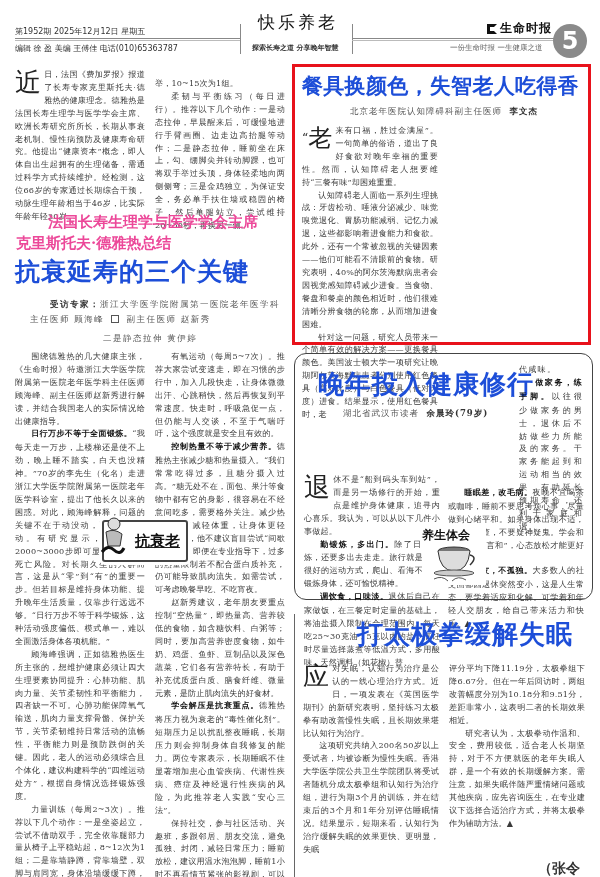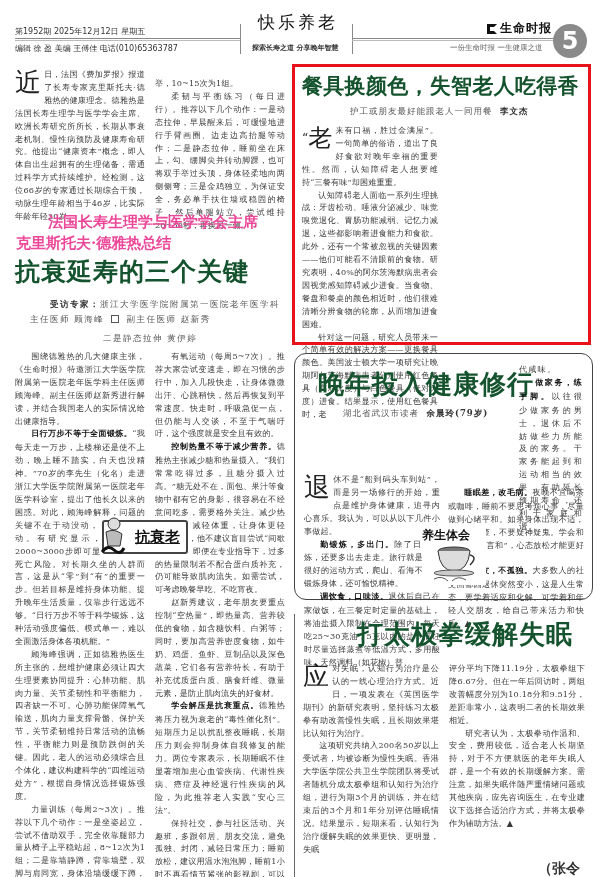--- a/index.html
+++ b/index.html
@@ -5,21 +5,21 @@
 *{box-sizing:border-box;margin:0;padding:0}
 html,body{width:600px;height:877px;background:#fff;overflow:hidden}
 body{position:relative;font-family:"DejaVu Serif","Liberation Serif",serif;color:#222}
 .abs{position:absolute}
 .hdr-small{font-family:"DejaVu Sans","Liberation Sans",sans-serif;font-size:8px;color:#333;white-space:nowrap}
 .col{font-size:8.1px;line-height:12.9px;color:#3a3a3a;text-align:justify;letter-spacing:0.15px}
 .col p{text-indent:2em}
 .col p.noind{text-indent:0}
 .col b{color:#111;font-family:"DejaVu Sans","Liberation Sans",sans-serif;font-weight:bold;font-size:8px}
 .dropcap{float:left;font-size:26px;line-height:24px;margin:2px 3px 0 0;color:#222;font-family:"DejaVu Serif",serif}
-.bigtitle{font-family:Liberation Mono, monospace;font-weight:bold;color:#14532d;white-space:nowrap}
+.bigtitle{font-family:Liberation Mono, monospace;font-weight:bold;color:#1d4ed8;white-space:nowrap}
 .subtitle{font-family:"DejaVu Serif","Liberation Serif",serif;font-weight:bold;color:#ec4899;white-space:nowrap}
 .byline{font-size:8.5px;color:#555;letter-spacing:1.5px;white-space:nowrap}
 .byline i{font-style:normal;font-weight:bold;color:#333}
 </style>
 </head>
 <body>
 
 <div class="abs hdr-small" style="left:15px;top:26px;">第1952期 2025年12月12日 星期五</div>
 <div class="abs" style="left:15px;top:38px;width:225px;border-top:1px solid #888;border-bottom:1px solid #bbb;height:3px;"></div>
 <div class="abs hdr-small" style="left:15px;top:43px;">编辑 徐 盈  美编 王傅佳  电话(010)65363787</div>
@@ -65,35 +65,35 @@
   <p>力量训练（每周2~3次）。推荐以下几个动作：一是坐姿起立，尝试不借助双手，完全依靠腿部力量从椅子上平稳站起，8~12次为1组；二是靠墙静蹲，背靠墙壁，双脚与肩同宽，身体沿墙缓缓下蹲，直至大腿与地面近似平行，注意膝盖勿超过脚尖，保持这个姿势20~30秒；三是负重平举，手握住小重物（如500毫升的矿泉水瓶），向前方或侧方匀速平</p>
 </div>
 <div class="abs col" style="left:155px;top:350px;width:130px;">
   <p>有氧运动（每周5~7次）。推荐大家尝试变速走，即在习惯的步行中，加入几段快走，让身体微微出汗、心跳稍快，然后再恢复到平常速度。快走时，呼吸急促一点，但仍能与人交谈，不至于气喘吁吁，这个强度就是安全且有效的。</p>
   <p><b>控制热量不等于减少营养。</b><span>德雅热主张减少糖和热量摄入。“我们常常吃得过多，且糖分摄入过高。”糖无处不在，面包、果汁等食物中都有它的身影，很容易在不经意间吃多，需要格外关注。减少热量摄入能减轻体重，让身体更轻盈。但是，他不建议盲目尝试“间歇性禁食”，即便在专业指导下，过多的热量限制若不配合蛋白质补充，仍可能导致肌肉流失。如需尝试，可考虑晚餐早吃、不吃宵夜。</span></p>
   <p>赵新秀建议，老年朋友要重点控制“空热量”，即热量高、营养较低的食物，如含糖饮料、白粥等；同时，要加高营养密度食物，如牛奶、鸡蛋、鱼虾、豆制品以及深色蔬菜，它们各有营养特长，有助于补充优质蛋白质、膳食纤维、微量元素，是防止肌肉流失的好食材。</p>
   <p><b>学会解压是抗衰重点。</b><span>德雅热将压力视为衰老的“毒性催化剂”。短期压力足以扰乱整夜睡眠，长期压力则会抑制身体自我修复的能力。两位专家表示，长期睡眠不佳显著增加患心血管疾病、代谢性疾病、癌症及神经退行性疾病的风险，为此推荐老人实践“安心三法”。</span></p>
   <p>保持社交，参与社区活动、兴趣班，多跟邻居、朋友交流，避免孤独、封闭，减轻日常压力；睡前放松，建议用温水泡泡脚，睡前1小时不再看情节紧张的影视剧，可以听点轻音乐；调节呼吸，如“478呼吸法”（吸气4秒，屏息7秒，呼气8秒）、腹式呼吸、缩唇呼吸，能帮助快速放松。▲</p>
 </div>
 
-<div class="abs" style="left:102px;top:520px;width:86px;height:34px;background:#fff;border:2px solid #444;border-radius:3px;display:flex;align-items:center;justify-content:flex-end;padding-right:6px;box-shadow:0 0 0 3px #fff;text-decoration:underline;">
+<div class="abs" style="left:102px;top:520px;width:86px;height:42px;background:#fff;border:2px solid #444;border-radius:3px;display:flex;align-items:center;justify-content:flex-end;padding-right:6px;box-shadow:0 0 0 3px #fff;text-decoration:underline;">
   <span style="position:absolute;left:-4px;top:-6px;width:26px;height:40px;">
     <svg width="26" height="40" viewBox="0 0 26 40">
         <circle cx="14" cy="8" r="6" fill="#ddd" stroke="#333"></circle>
         <path d="M6 16 Q14 12 22 18 L20 30 L8 30 Z" fill="#bbb" stroke="#333"></path>
         <path d="M2 36 Q8 28 14 34 Q20 40 24 32" fill="none" stroke="#111" stroke-width="3"></path>
       </svg>
   </span>
   <span style="font-family:'DejaVu Sans',sans-serif;font-weight:bold;font-size:15px;color:#111;">抗衰老</span>
 </div>
 
 <div class="abs" style="left:292px;top:64px;width:299px;height:281px;border:3px solid #e8121b;"></div>
 <div class="abs bigtitle" style="left:302px;top:72px;font-size:21px;letter-spacing:0.3px;">餐具换颜色，失智老人吃得香</div>
 <div class="abs byline" style="left:350px;top:106px;letter-spacing:1px;">
-  <span>护工或朋友最好能跟老人一同用餐</span>&nbsp;&nbsp;<i>李文杰</i>
+  <span>北京老年医院认知障碍科副主任医师</span>&nbsp;&nbsp;<i>李文杰</i>
 </div>
 <div class="abs col" style="left:302px;top:124px;width:136px;">
   <p class="noind"><span class="dropcap" style="font-size:24px;"><span style="font-size:12px;vertical-align:top;">“</span><span>老</span></span><span>来有口福，胜过金满屋”。一句简单的俗语，道出了良好食欲对晚年幸福的重要性。然而，认知障碍老人想要维持“三餐有味”却困难重重。</span></p>
   <p>认知障碍老人面临一系列生理挑战：牙齿松动、唾液分泌减少、味觉嗅觉退化、胃肠功能减弱、记忆力减退，这些都影响着进食能力和食欲。此外，还有一个常被忽视的关键因素——他们可能看不清眼前的食物。研究表明，40%的阿尔茨海默病患者会因视觉感知障碍减少进食。当食物、餐盘和餐桌的颜色相近时，他们很难清晰分辨食物的轮廓，从而增加进食困难。</p>
   <p>针对这一问题，研究人员带来一个简单有效的解决方案——更换餐具颜色。美国波士顿大学一项研究让晚期阿尔茨海默病患者分别使用红色餐具（高对比度）与白色餐具（低对比度）进食。结果显示，使用红色餐具时，老</p>
 </div>
 <div class="abs col" style="left:448px;top:124px;width:136px;">
 </div>
 
 <div class="abs" style="left:294px;top:353px;width:299px;height:247px;border:1.5px solid #444;border-radius:12px;"></div>

